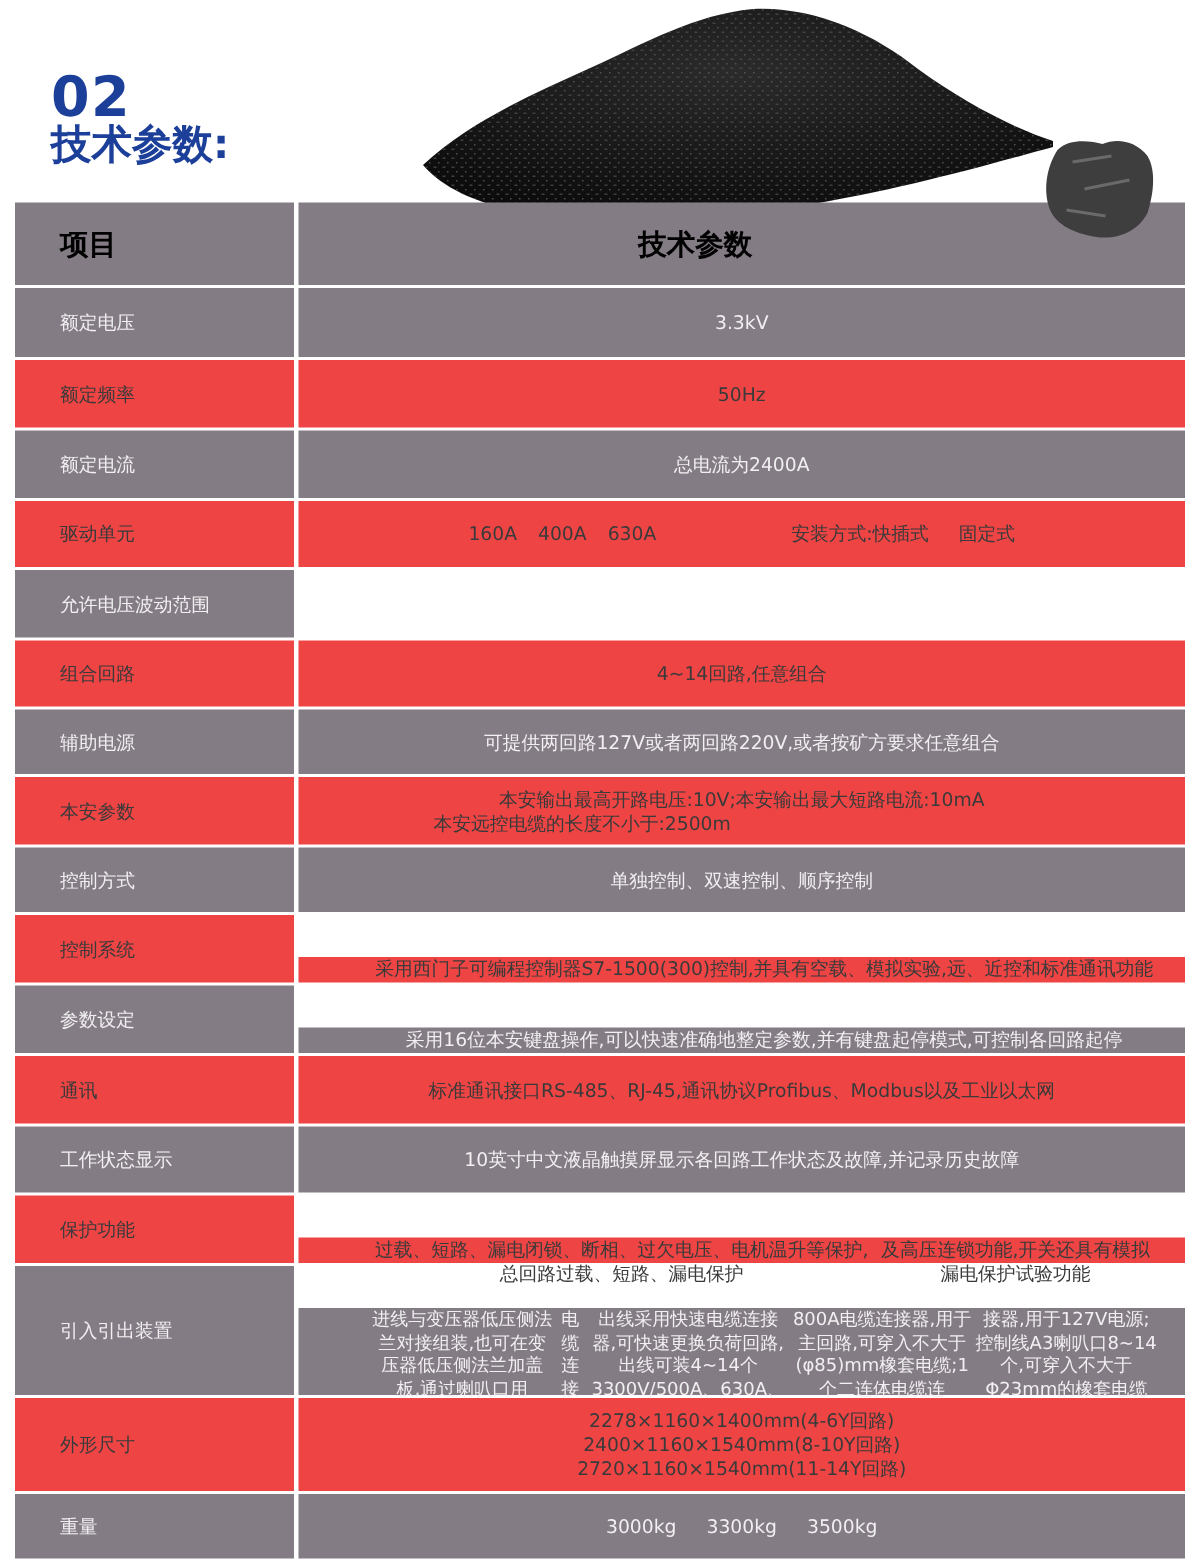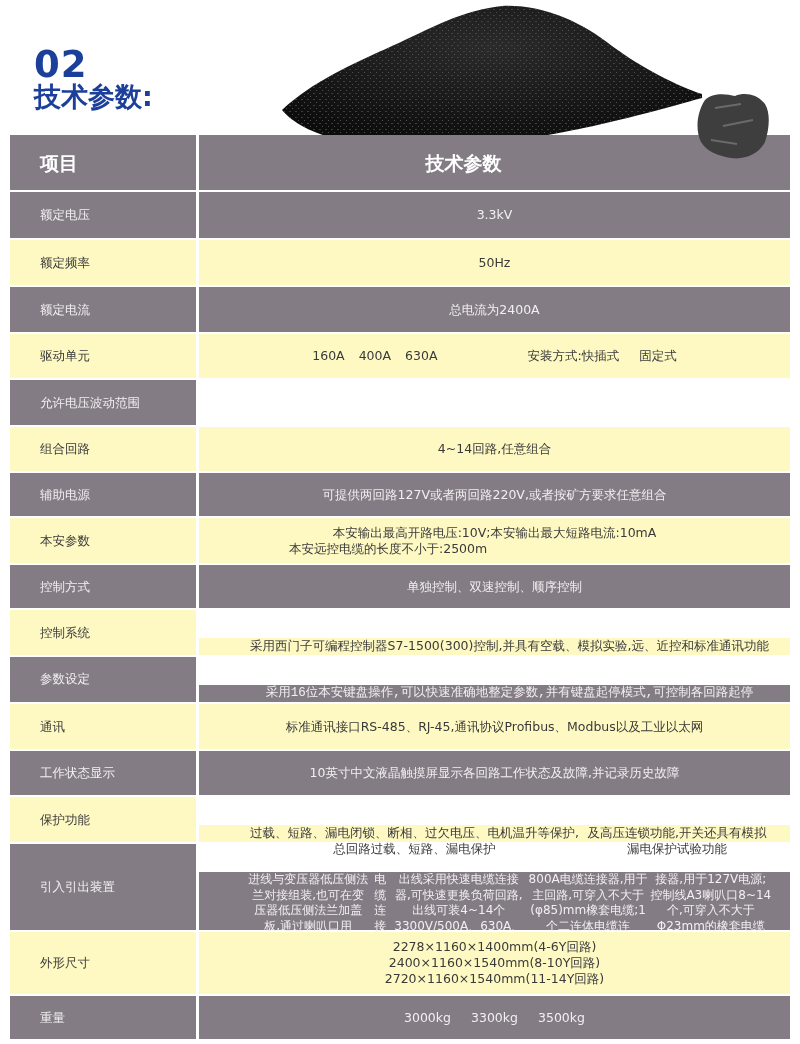--- a/index.html
+++ b/index.html
@@ -12,27 +12,27 @@
   .title-text { font-size: 27px; line-height: 34px; }
 
   .coal-pile {
     position: absolute; left: 282px; top: 2px; width: 420px; height: 148px;
   }
   .coal-lump { position: absolute; left: 693px; top: 86px; width: 80px; height: 80px; z-index: 3; }
 
   .spec-table { position: absolute; left: 10px; top: 135px; width: 780px; z-index: 1; }
   .row { display: flex; width: 780px; margin-bottom: 2px; }
   .row.dark .cell { background: #847c85; color: #f1eff1; }
-  .row.light .cell { background: #fef9c3; color: #3a3a3a; }
+  .row.light .cell { background: #ef4444; color: #3a3a3a; }
   .cell { box-sizing: border-box; display: flex; align-items: center; font-size: 12.5px; line-height: 16px; }
   .cell.label { width: 186px; padding-left: 30px; margin-right: 3px; }
   .cell.value { width: 591px; justify-content: center; text-align: center; padding: 0 18px; }
   .cell.value.col { flex-direction: row; justify-content: center; align-items: flex-start; padding-left: 48px; margin-top: 28px; }
   .cell.value.col-center { flex-direction: column; justify-content: center; align-items: center; }
-  .row.header .cell { background: #847c85; color: #ffffff; font-weight: bold; font-size: 19px; }
+  .row.header .cell { background: #847c85; color: #000000; font-weight: bold; font-size: 19px; }
   .row.header .cell.label { padding-left: 30px; }
   .row.header .cell.value { padding-right: 80px; }
   .gap-span { display: inline-block; width: 14px; }
   .gap-wide { display: inline-block; width: 90px; }
   .gap-mid { display: inline-block; width: 20px; }
 </style>
 </head>
 <body>
 
 <div class="title-block">
@@ -127,21 +127,21 @@
   </div>
 
   <div class="row light" style="height:45px;">
     <div class="cell label">控制系统</div>
     <div class="cell value col">
       <div>采用西门子可编程控制器S7-1500(300)控制,并具有空载、模拟实验,远、近控和标</div>
       <div>准通讯功能</div>
     </div>
   </div>
 
-  <div class="row dark" style="height:45px;font-family:Liberation Mono, monospace;">
+  <div class="row dark" style="height:45px;">
     <div class="cell label">参数设定</div>
     <div class="cell value col">
       <div>采用16位本安键盘操作,可以快速准确地整定参数,并有键盘起停模式,可控制各回</div>
       <div>路起停</div>
     </div>
   </div>
 
   <div class="row light" style="height:45px;">
     <div class="cell label">通讯</div>
     <div class="cell value">标准通讯接口RS-485、RJ-45,通讯协议Profibus、Modbus以及工业以太网</div>

